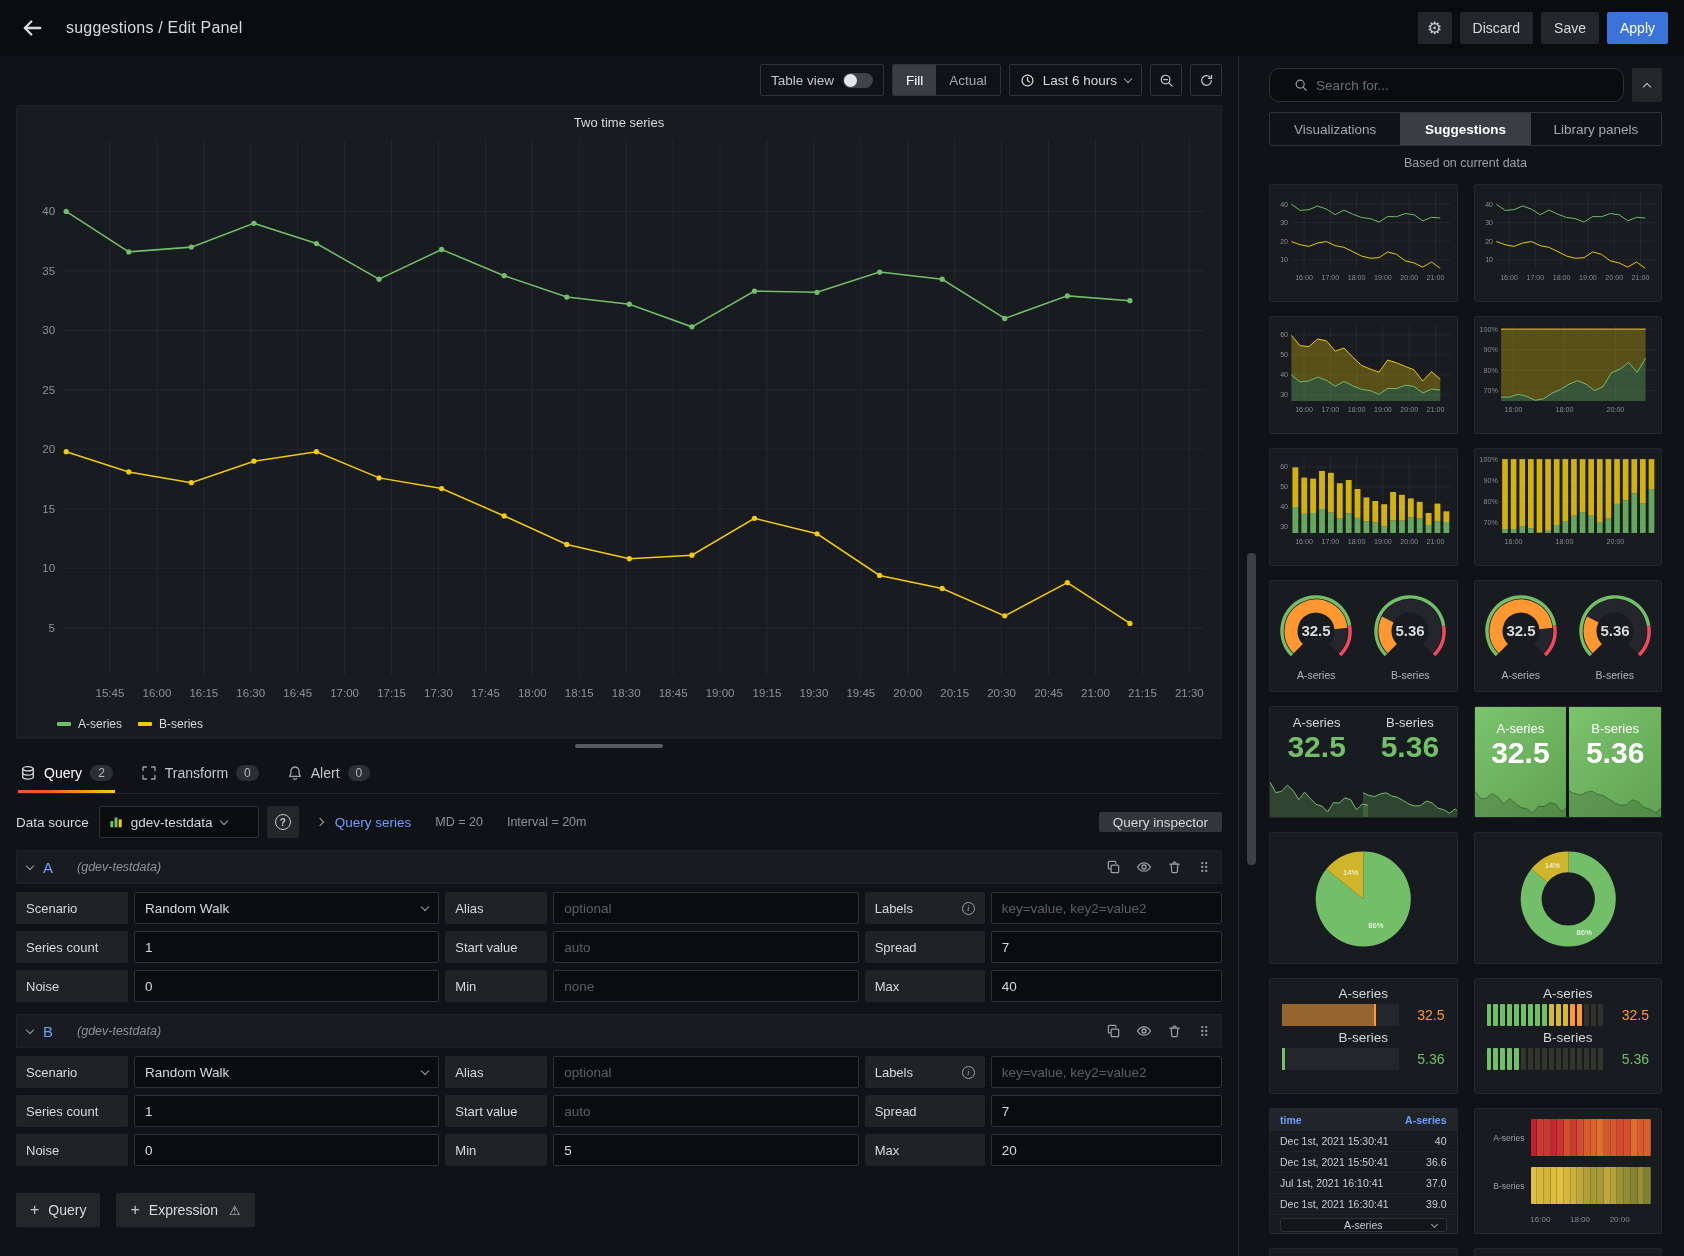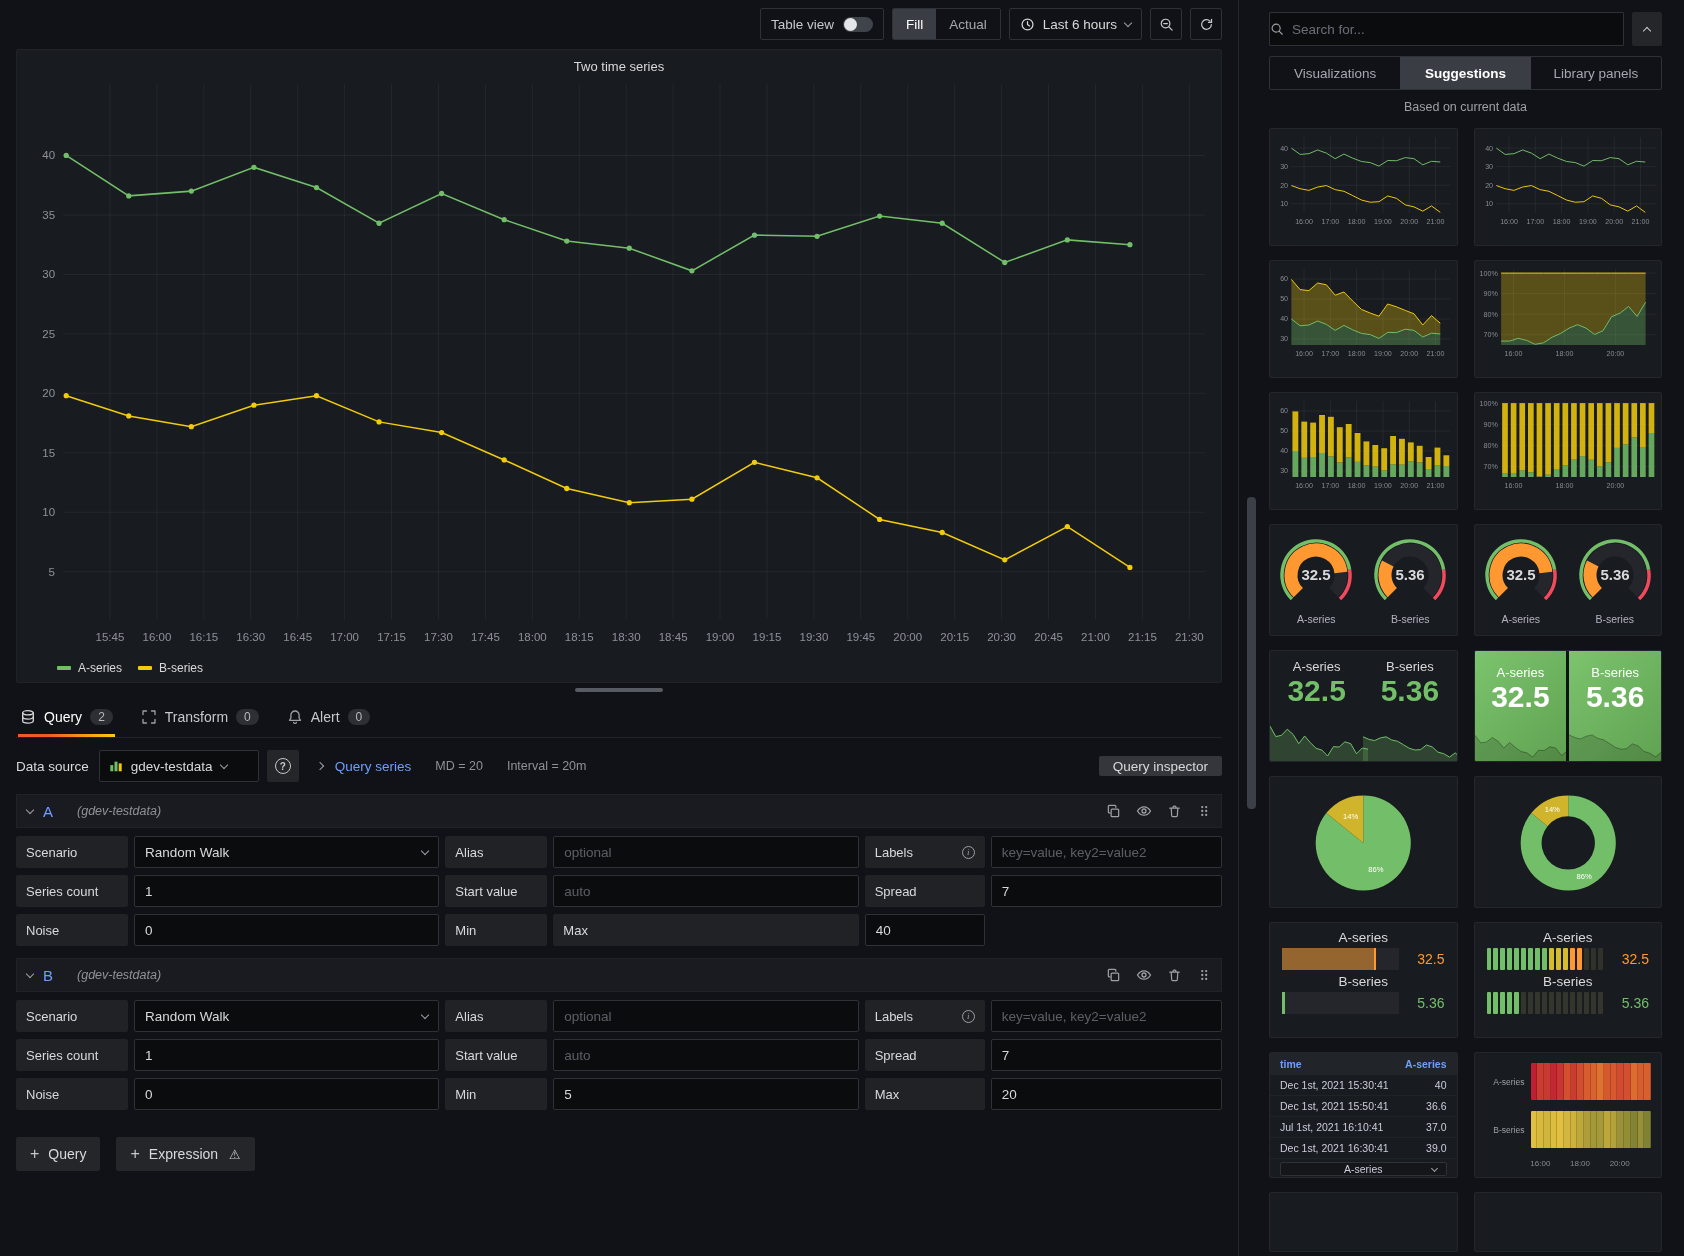--- a/index.html
+++ b/index.html
@@ -87,21 +87,21 @@
 
   .add-row { display:flex; gap:16px; margin:15px 0; flex:none; }
   .add-btn { background:#24262a; border-radius:2px; height:34px; padding:0 14px; display:flex; align-items:center; gap:9px; font-size:14px; cursor:pointer; }
   .plus { font-size:16px; color:#c7c8cc; }
   .warn { color:#c7c8cc; font-size:13px; margin-left:2px; }
 
   
   .sidebar { width:446px; flex:none; border-left:1px solid #26282e; padding:12px 22px 0 30px; position:relative; overflow:hidden; }
   .side-scrollbar { position:absolute; left:8px; top:497px; width:9px; height:312px; border-radius:4px; background:#3c3f45; cursor:grab; }
   .search-row { display:flex; gap:8px; margin-bottom:10px; }
-  .search-box { flex:1; background:#0b0c0e; border:1px solid #2c3235; border-radius:1px; height:34px; display:flex; align-items:center; gap:8px; padding:0 0; color:#9da0a6; }
+  .search-box { flex:1; background:#0b0c0e; border:1px solid #2c3235; border-radius:10px; height:34px; display:flex; align-items:center; gap:8px; padding:0 24px; color:#9da0a6; }
   .search-box input { background:transparent; border:none; outline:none; color:#d8d9da; font-size:13.5px; flex:1; font-family:"Liberation Sans",sans-serif; }
   .search-box input::placeholder { color:rgba(204,204,220,0.5); }
   .collapse-btn { width:30px; height:34px; background:#24262a; border-radius:2px; display:flex; align-items:center; justify-content:center; color:#c7c8cc; cursor:pointer; }
   .viz-tabs { border:1px solid #2c3235; border-radius:2px; height:34px; display:flex; overflow:hidden; margin-bottom:10px; }
   .viz-tab { flex:1; display:flex; align-items:center; justify-content:center; font-size:13.5px; color:#a5a8b0; cursor:pointer; }
   .viz-tab.active { background:#3a3d43; color:#fff; font-weight:700; }
   .based { text-align:center; font-size:12.5px; color:#9da0a6; margin:8px 0 14px; }
 
   .cards { display:grid; grid-template-columns:1fr 1fr; gap:14px 16px; }
   .card { background:#181b1f; border:1px solid #24262c; border-radius:2px; position:relative; overflow:hidden; cursor:pointer; }
@@ -158,20 +158,40 @@
   .tl-strip { flex:1; height:37px; display:flex; border-radius:1px; overflow:hidden; }
   .tl-cell { flex:1; }
   .tl-axis { position:relative; height:12px; margin-left:52px; font-size:8px; color:#878b93; }
   .tl-axis span { position:absolute; top:0; transform:translateX(-50%); }
 </style>
 </head>
 <body>
 
 <div class="app">
 
+  <div class="header">
+    <div class="header-left">
+      <div class="back-btn">
+        <span class="ico">
+            <svg width="22" height="22" viewBox="0 0 16 16" style="stroke-width:1.7">
+              <path d="M14 8H2.8M7.5 3.3L2.8 8l4.7 4.7"></path>
+            </svg>
+          </span>
+      </div>
+      <div class="page-title">suggestions / Edit Panel</div>
+    </div>
+    <div class="header-right">
+      <div class="btn icon-btn">
+          <span>⚙</span>
+        </div>
+      <div class="btn">Discard</div>
+      <div class="btn">Save</div>
+      <div class="btn btn-primary">Apply</div>
+    </div>
+  </div>
 
   <div class="layout">
 
     <div class="main-col">
 
       <div class="toolbar-row">
         <div class="tb-box tv-box">
           <span>Table view</span>
           <span class="toggle">
               <span class="toggle-knob"></span>
@@ -461,20 +481,21 @@
             <input class="f-input" value="7" style="">
           </div>
           <div class="f-row">
             <div class="f-label">
                 <span>Noise</span>
               </div>
             <input class="f-input" value="0" style="">
             <div class="f-label">
                 <span>Min</span>
               </div>
+            <input class="f-input" placeholder="none" style="">
             <div class="f-label">
                 <span>Max</span>
               </div>
             <input class="f-input" value="40" style="">
           </div>
         </div>
       </div>
 
       <div class="qcard">
         <div class="qcard-header">

